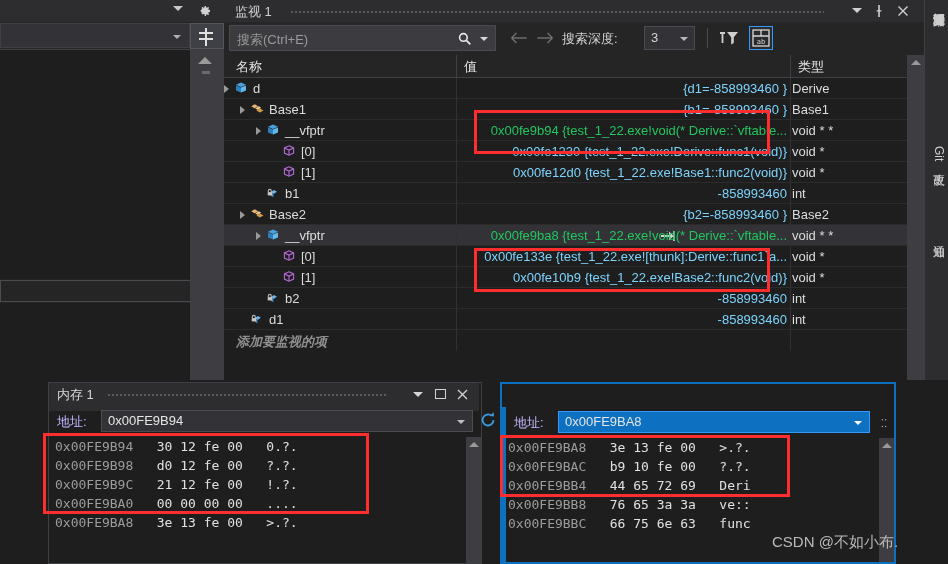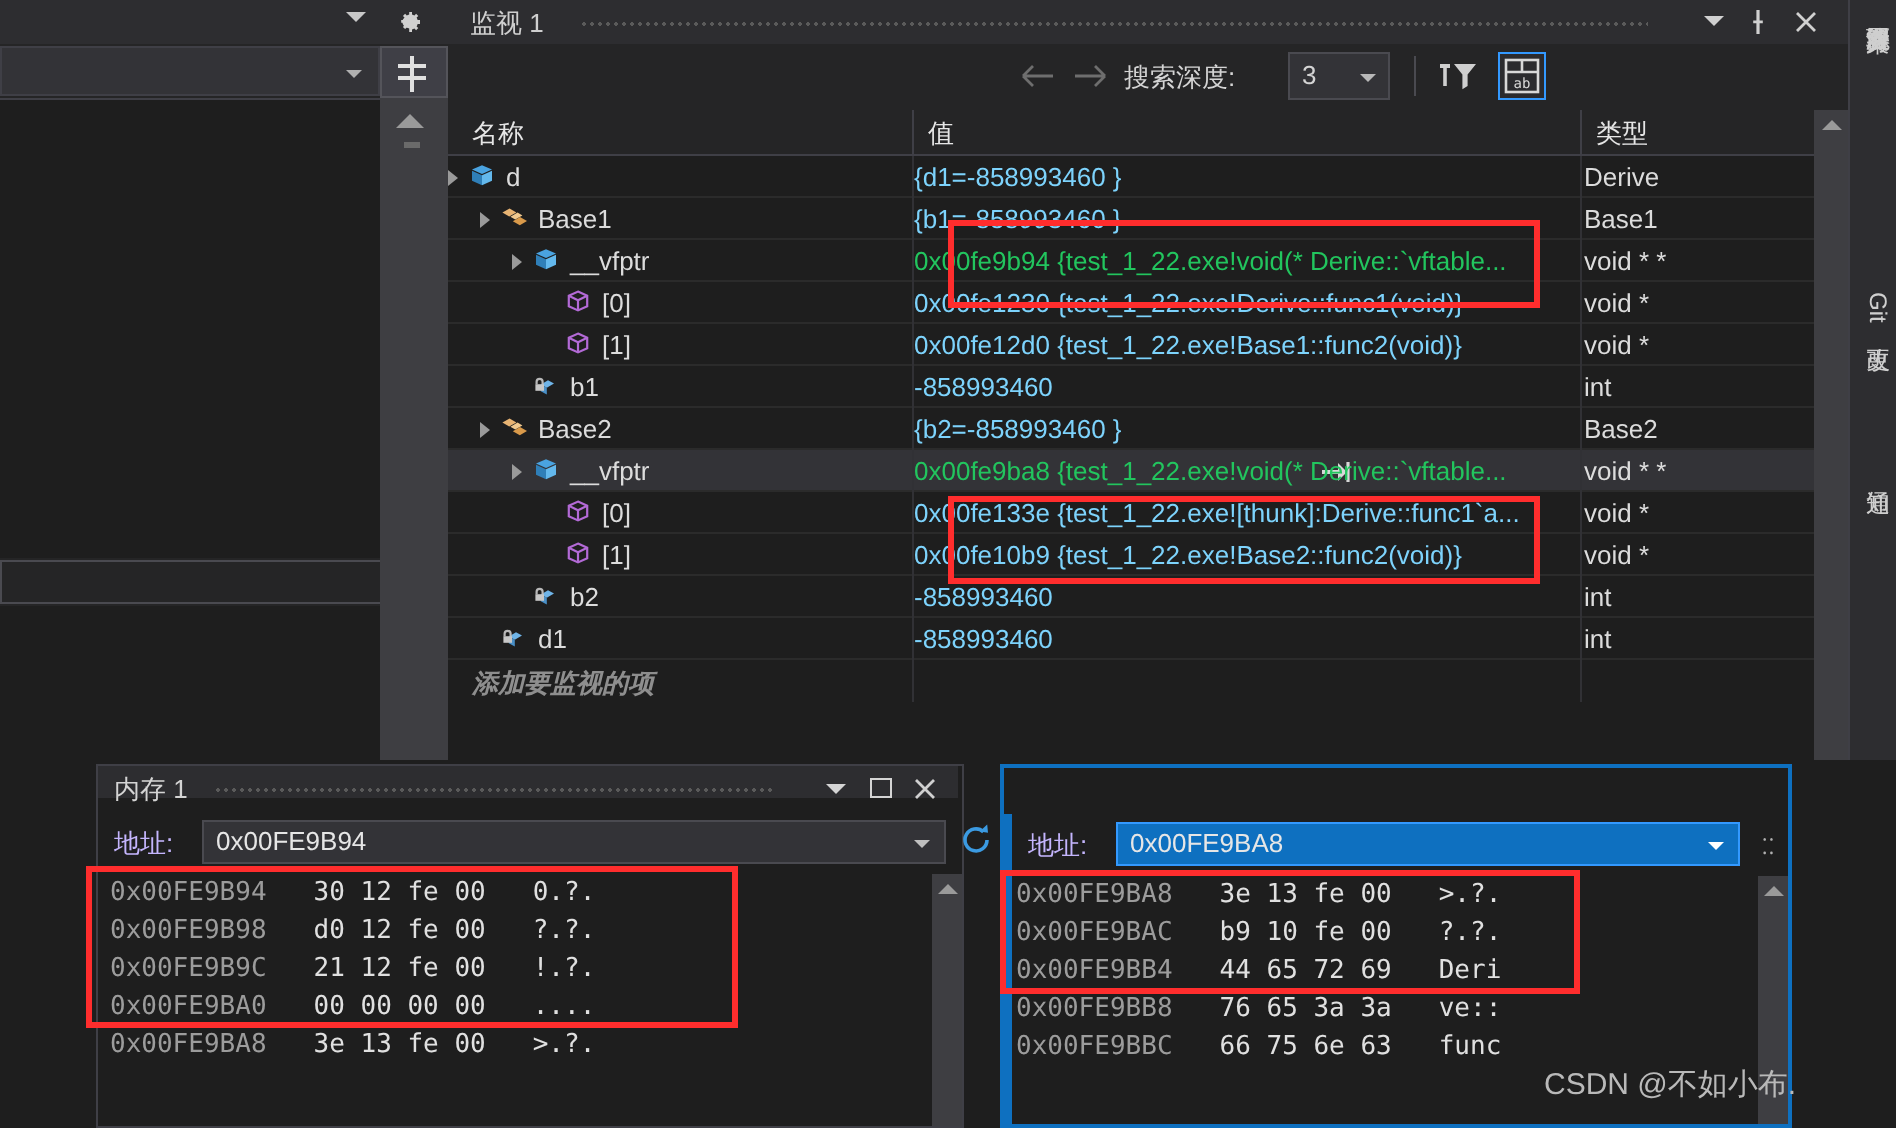--- a/index.html
+++ b/index.html
@@ -54,21 +54,21 @@
   .nav-fwd { position: absolute; left: 312px; top: 9px; width: 18px; height: 14px; }
   .depth-label { position: absolute; left: 338px; top: 8px; font-size: 13px; color: #d4d4d4; }
   .depth-sel { position: absolute; left: 420px; top: 4px; width: 51px; height: 24px; background: #333337; border: 1px solid #4a4a50; }
   .depth-val { position: absolute; left: 6px; top: 3px; font-size: 13px; color: #d4d4d4; }
   .depth-caret { position: absolute; right: 6px; top: 10px; width: 0; height: 0;
     border-left: 4px solid transparent; border-right: 4px solid transparent; border-top: 4px solid #b8b8b8; }
   .tb-sep { position: absolute; left: 483px; top: 6px; width: 1px; height: 20px; background: #4a4a50; }
   .tb-filter { position: absolute; left: 495px; top: 7px; width: 20px; height: 18px; }
   .tb-hex { position: absolute; left: 525px; top: 4px; width: 24px; height: 24px; border: 1px solid #3399ff; background: #2b2b2e; }
 
-  .watch-grid { position: absolute; left: 0; top: 55px; width: 683px; height: 325px; background: #1e1e1e; }
+  .watch-grid { position: absolute; left: 0; top: 55px; width: 683px; height: 325px; background: #1e1e1e; text-align: right; }
   .hdr { position: absolute; left: 0; top: 0; width: 683px; height: 23px; background: #252526; border-bottom: 1px solid #3f3f46; }
   .hdr-cell { position: absolute; top: 3px; font-size: 13px; color: #e6e6e6; }
   .hdr-div { position: absolute; top: 0; width: 1px; height: 23px; background: #3f3f46; }
 
   .row { position: absolute; left: 0; width: 683px; height: 21px; border-bottom: 1px solid #2b2b2b; }
   .row.sel { background: #333337; }
   .c-name { position: absolute; top: 3px; font-size: 13px; color: #dcdcdc; white-space: nowrap; }
   .c-val { position: absolute; left: 233px; top: 3px; font-size: 13px; color: #7dd3fc; white-space: nowrap;
            width: 330px; overflow: hidden; text-overflow: ellipsis; }
   .c-val.redtxt { color: #22c55e; }
@@ -87,21 +87,21 @@
 
   
   .vtabs { position: absolute; left: 924px; top: 0; width: 24px; height: 380px; background: #2d2d30; border-left: 1px solid #3f3f46; }
   .vtab { position: absolute; left: 2px; width: 20px; color: #cfcfcf; font-size: 12px;
      writing-mode: vertical-rl; text-orientation: mixed; white-space: nowrap; }
 
   
   .mem { position: absolute; background: #1e1e1e; }
   .mem1 { left: 48px; top: 382px; width: 434px; height: 182px; border: 1px solid #3f3f46; }
   .mem2 { left: 500px; top: 382px; width: 396px; height: 182px; border: 2px solid #0e70c0; }
-  .mem-title { position: absolute; left: 0; top: 0; height: 16px; background: #2d2d30; }
+  .mem-title { position: absolute; left: 0; top: 0; height: 28px; background: #2d2d30; }
   .mem2 .mem-title { background: #0e70c0; }
   .mem-title-text { position: absolute; left: 8px; top: 3px; font-size: 13px; color: #d4d4d4; }
   .mem2 .mem-title-text { color: #ffffff; }
   .mem-dots { position: absolute; left: 58px; top: 10px; height: 4px;
     background-image: radial-gradient(#5a5a5a 0.8px, transparent 0.9px); background-size: 4px 4px; }
   .mem2 .mem-dots { background-image: radial-gradient(#7fc0f0 0.8px, transparent 0.9px); }
   .mem-caret { position: absolute; top: 9px; width: 0; height: 0;
     border-left: 5px solid transparent; border-right: 5px solid transparent; border-top: 5px solid #d4d4d4; }
   .mem-max { position: absolute; top: 6px; width: 11px; height: 10px; border: 1.5px solid #d4d4d4; }
   .mem-close { position: absolute; top: 5px; width: 13px; height: 13px; }
@@ -169,20 +169,28 @@
       <div class="wt-caret"></div>
       <svg class="wt-pin" viewBox="0 0 14 14">
         <path fill="#d0d0d0" d="M6.2 1h1.6v5.2h1.6v1.4H7.8V13H6.2V7.6H4.6V6.2h1.6z"></path>
       </svg>
       <svg class="wt-close" viewBox="0 0 14 14">
         <path stroke="#d0d0d0" stroke-width="1.4" d="M2.5 2.5l9 9M11.5 2.5l-9 9"></path>
       </svg>
     </div>
 
     <div class="watch-toolbar">
+      <div class="search-box">
+        <div class="search-ph">搜索(Ctrl+E)</div>
+        <svg class="search-ico" viewBox="0 0 16 16">
+          <circle cx="6.4" cy="6.4" r="3.8" fill="none" stroke="#e8e8e8" stroke-width="1.6"></circle>
+          <path stroke="#e8e8e8" stroke-width="1.8" d="M9.3 9.3l4 4"></path>
+        </svg>
+        <div class="search-caret"></div>
+      </div>
       <svg class="nav-back" viewBox="0 0 18 14">
         <path stroke="#6e6e6e" stroke-width="1.4" fill="none" d="M1.5 7h15M1.5 7l5-5M1.5 7l5 5"></path>
       </svg>
       <svg class="nav-fwd" viewBox="0 0 18 14">
         <path stroke="#6e6e6e" stroke-width="1.4" fill="none" d="M16.5 7h-15M16.5 7l-5-5M16.5 7l-5 5"></path>
       </svg>
       <div class="depth-label">搜索深度:</div>
       <div class="depth-sel">
         <div class="depth-val">3</div>
         <div class="depth-caret"></div>

